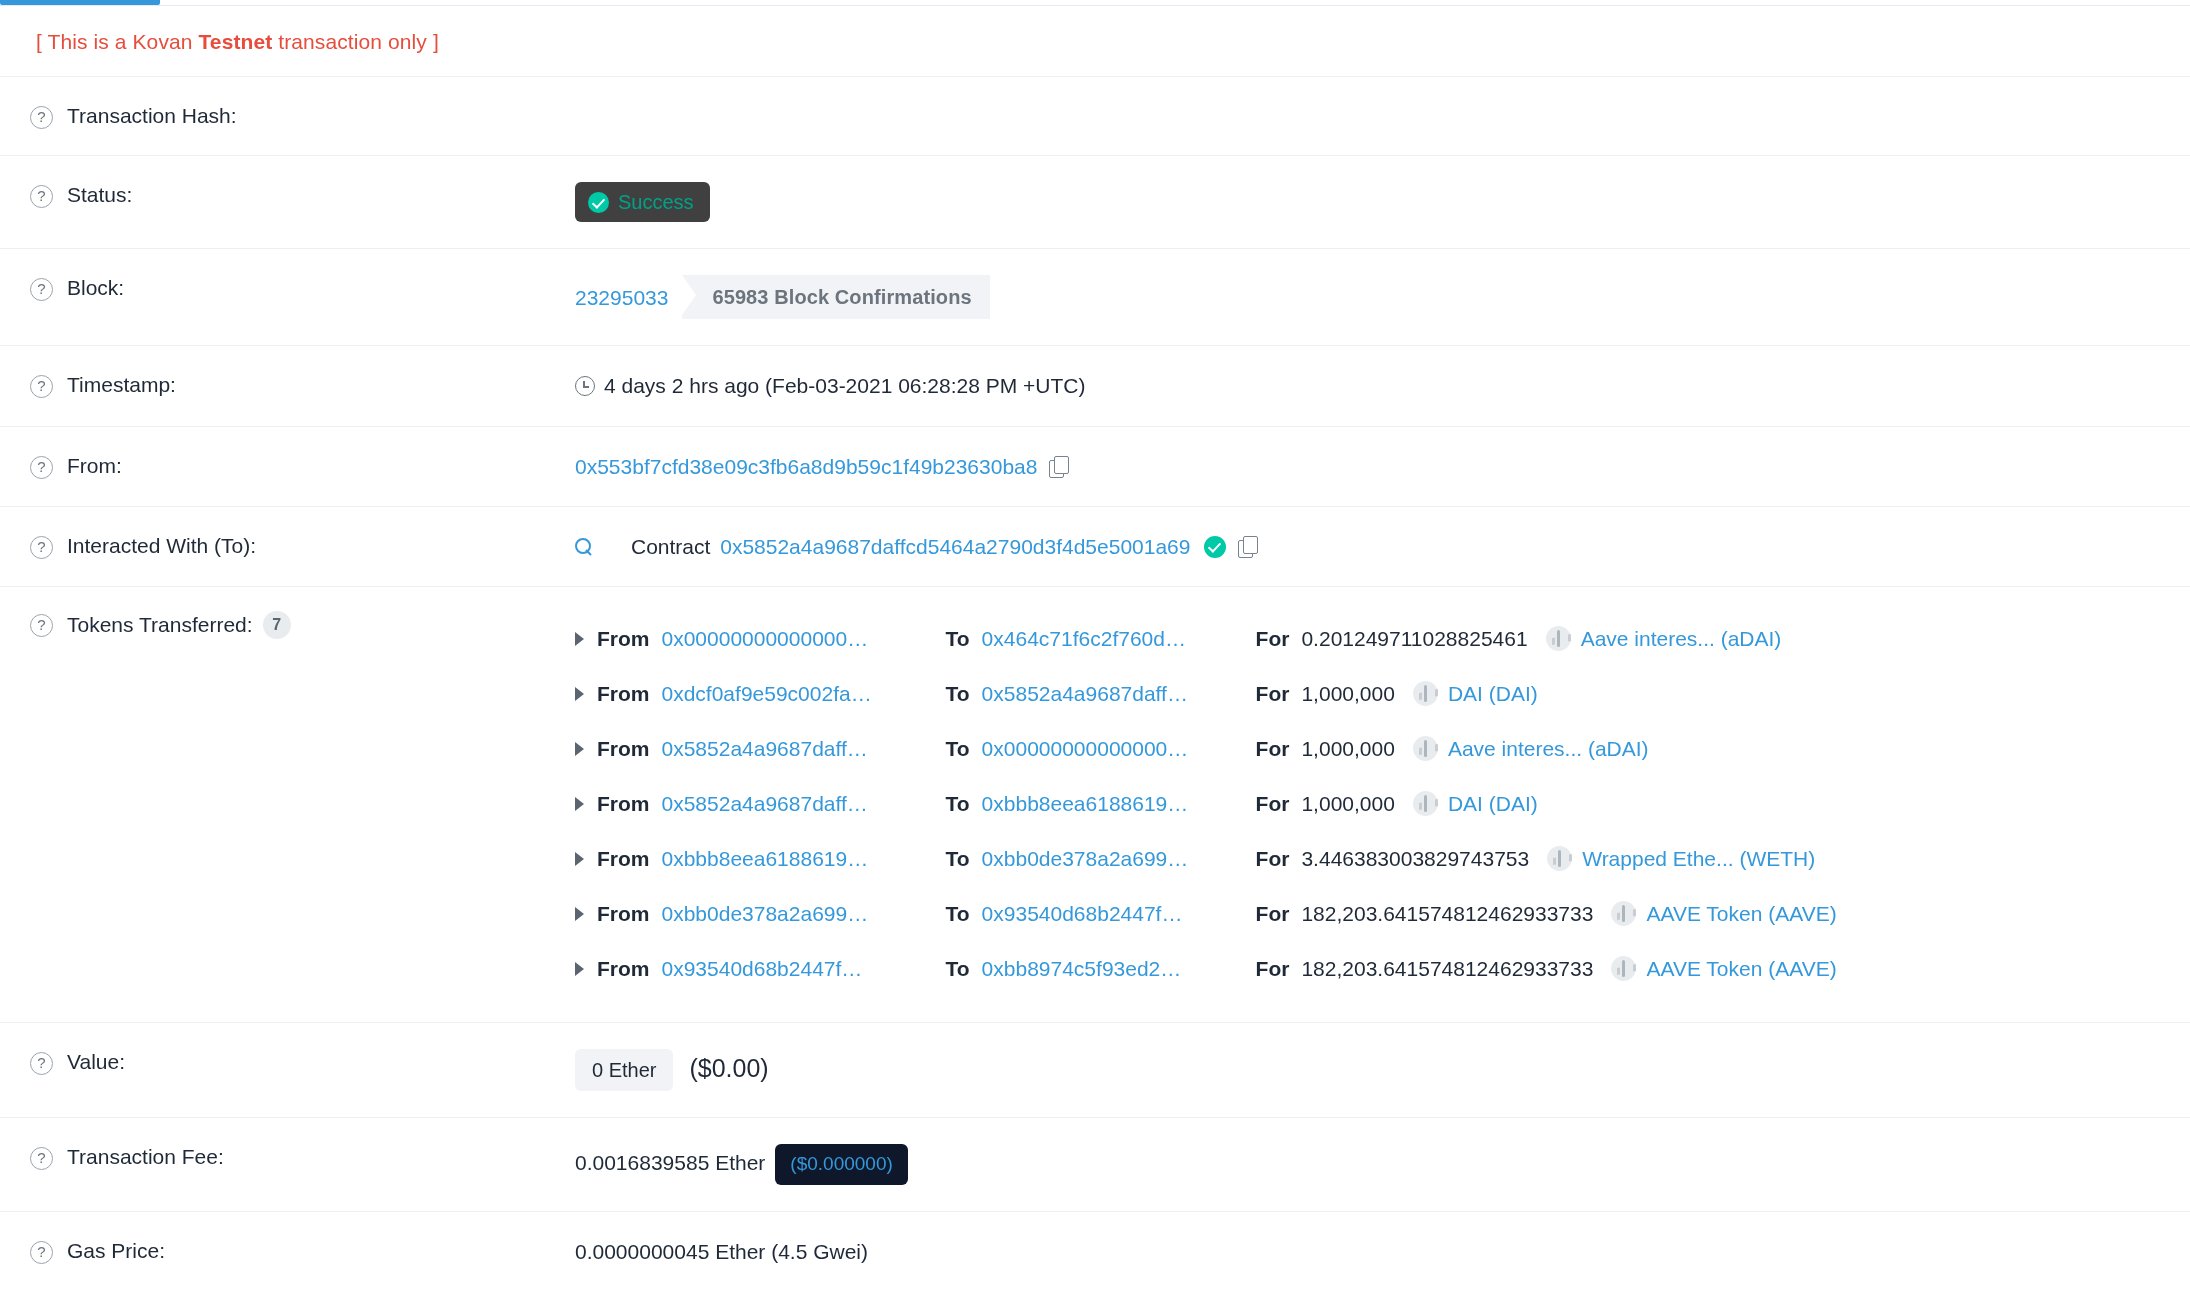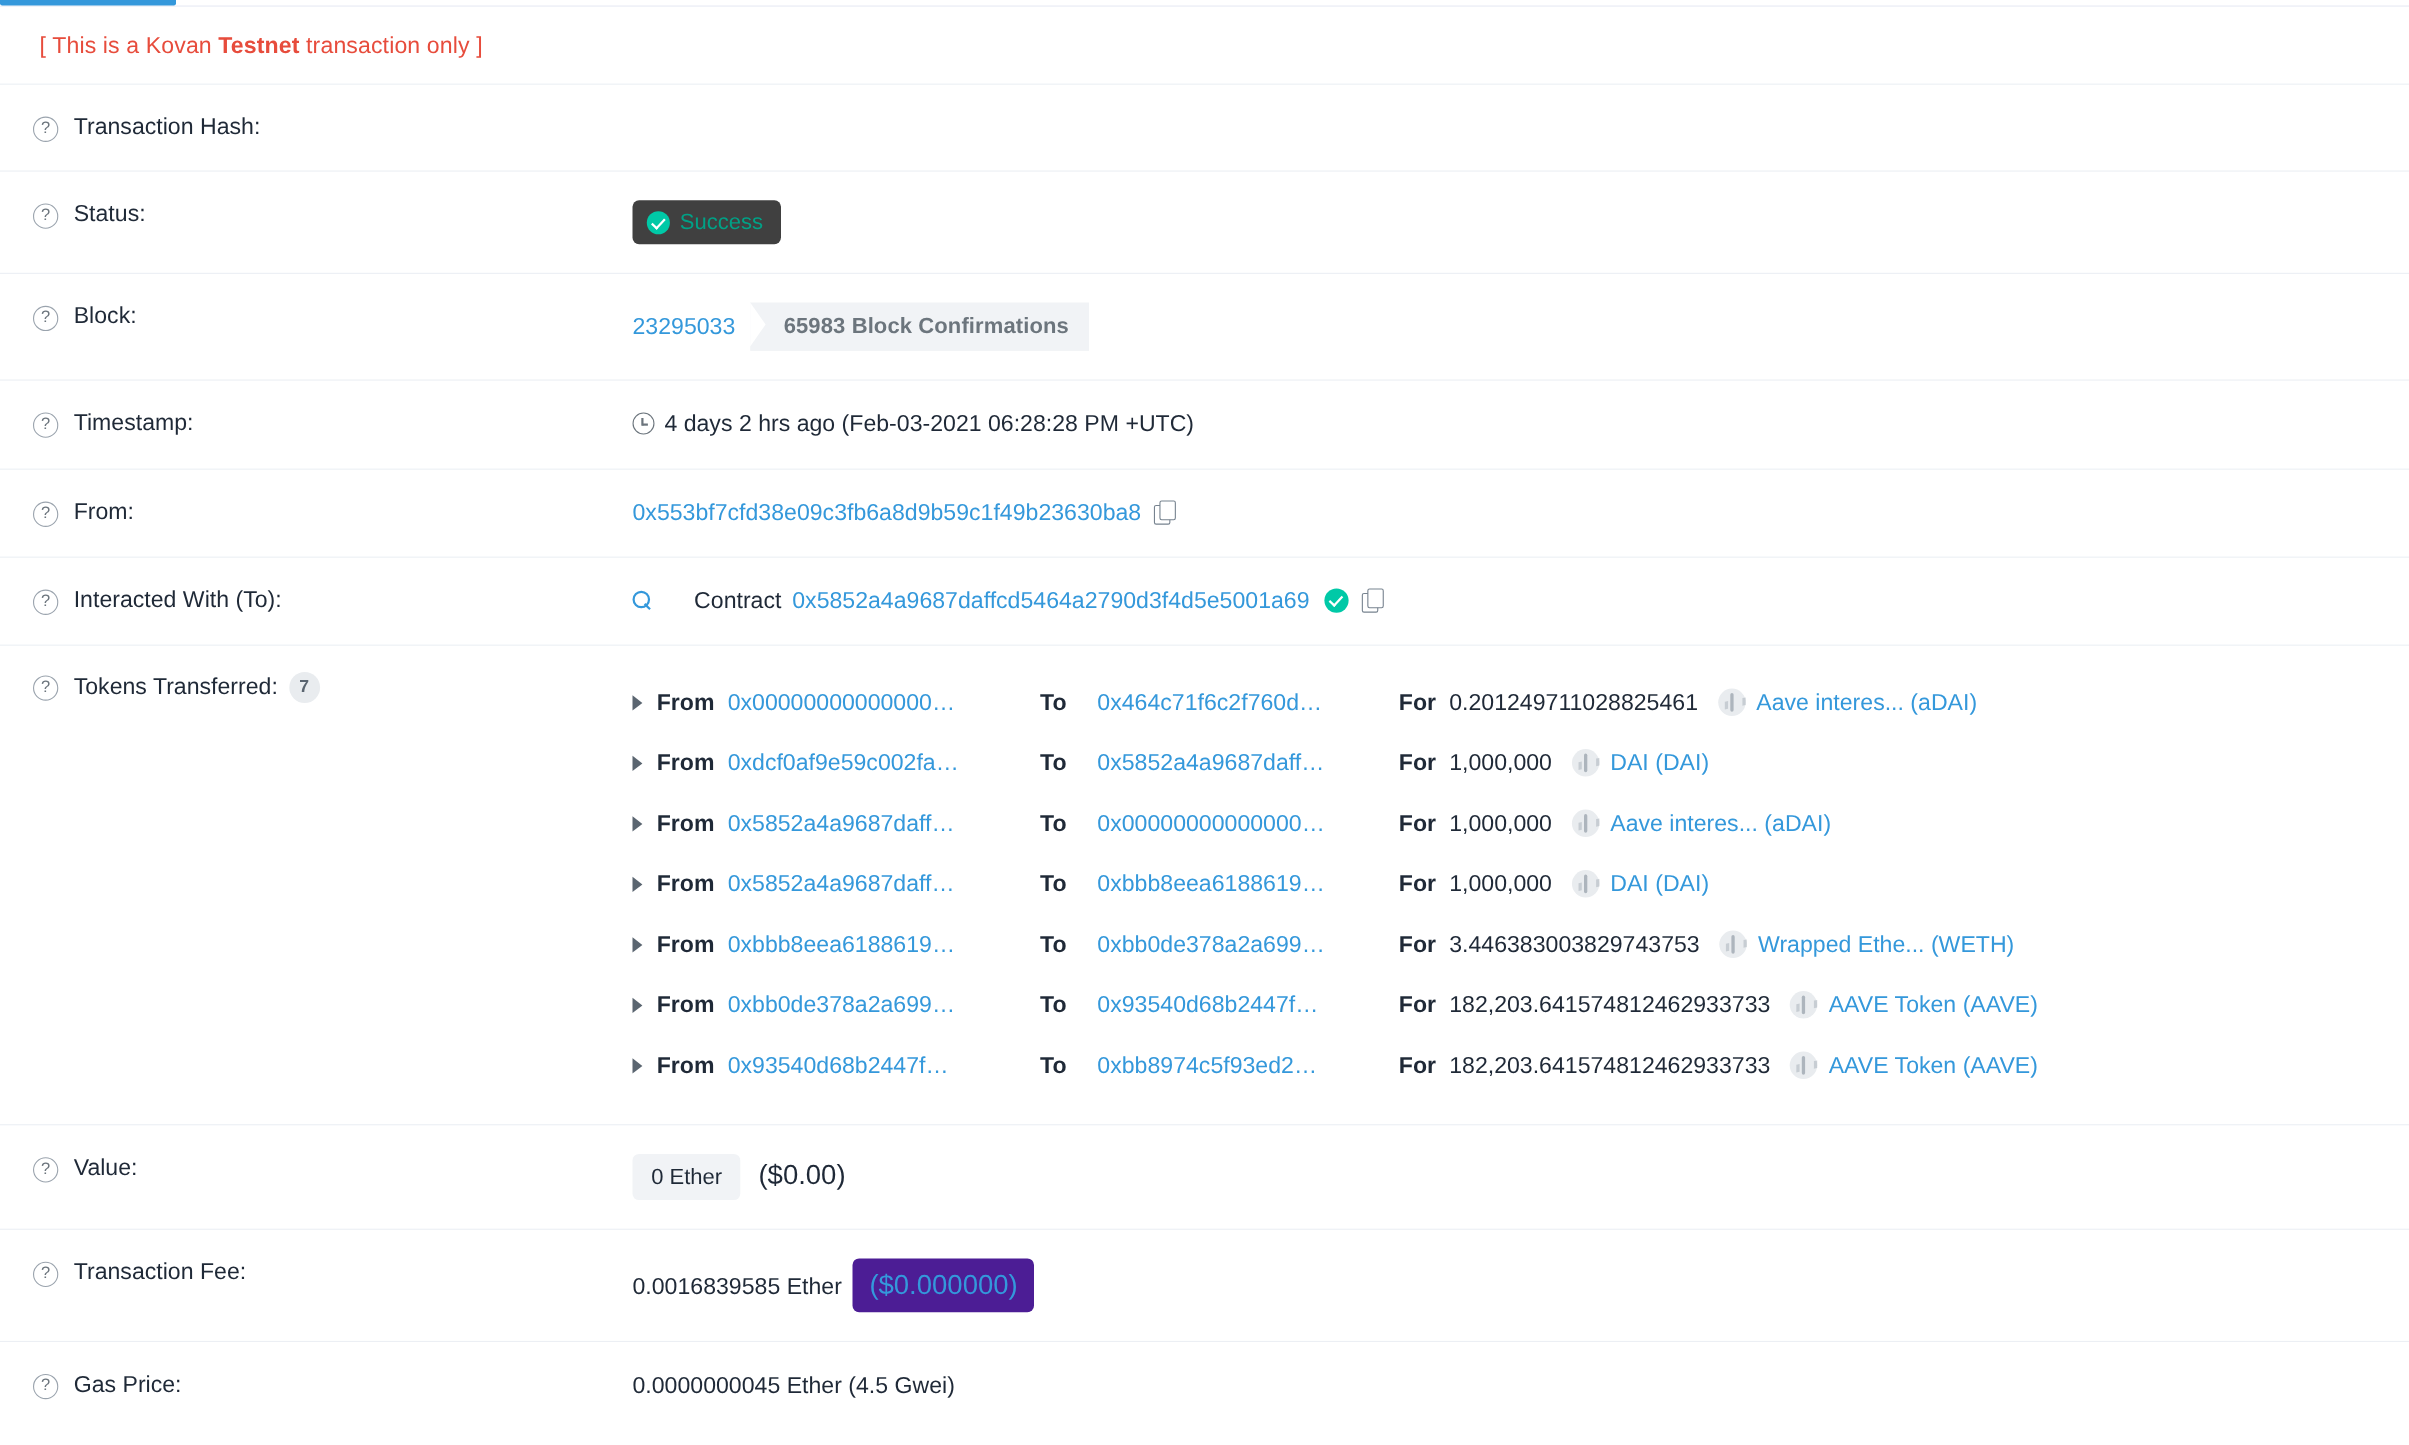--- a/index.html
+++ b/index.html
@@ -281,21 +281,21 @@
   .kw { font-weight: 700; color: #1f2937; }
   .addr-link {
     color: #3498db;
     cursor: pointer;
     display: inline-block;
     overflow: hidden;
     text-overflow: ellipsis;
     white-space: nowrap;
   }
   .addr-from { width: 268px; margin-left: 12px; }
-  .addr-to   { width: 258px; margin-left: 28px; }
+  .addr-to   { width: 258px; margin-left: 12px; }
   .kw-to  { margin-left: 16px; }
   .kw-for { margin-left: 16px; }
   .amount { margin-left: 12px; color: #1f2937; }
   .token-ico {
     display: inline-block;
     width: 25px; height: 25px;
     border-radius: 50%;
     background: #e9ecef;
     position: relative;
     vertical-align: -6px;
@@ -328,25 +328,25 @@
   .chip {
     display: inline-flex;
     align-items: center;
     background: #f1f3f6;
     color: #1f2937;
     border-radius: 6px;
     padding: 8px 17px;
     font-size: 20px;
   }
   .chip-blue {
-    background: #4c1d95;
+    background: #0f172a;
     color: #3498db;
     border-radius: 6px;
     padding: 8px 15px;
-    font-size: 25px;
+    font-size: 19px;
     display: inline-flex;
     align-items: center;
     margin-left: 10px;
   }
   .usd-plain { margin-left: 16px; color: #1f2937; font-size: 25px; }
 </style>
 </head>
 <body>
 
 <div class="tabstrip">

